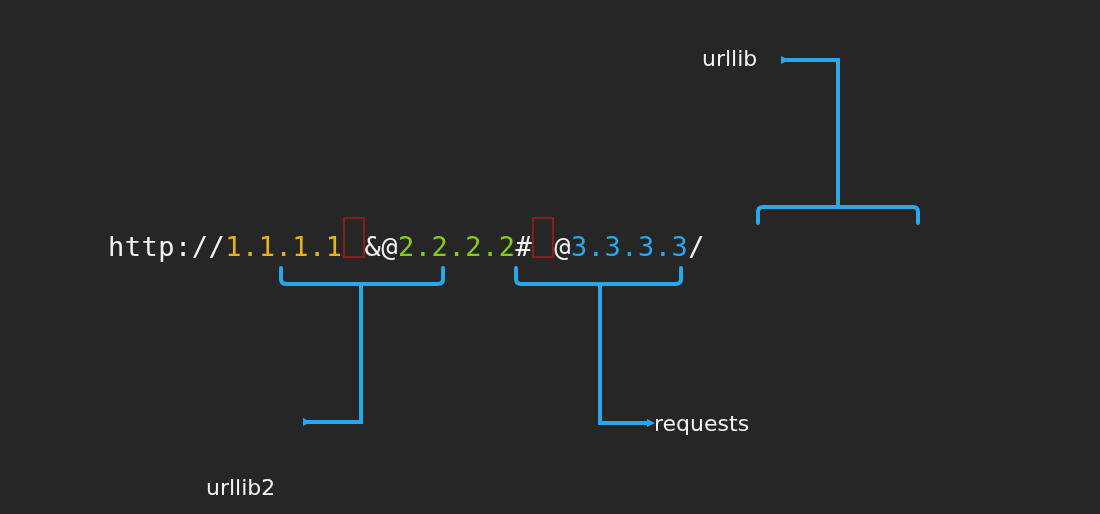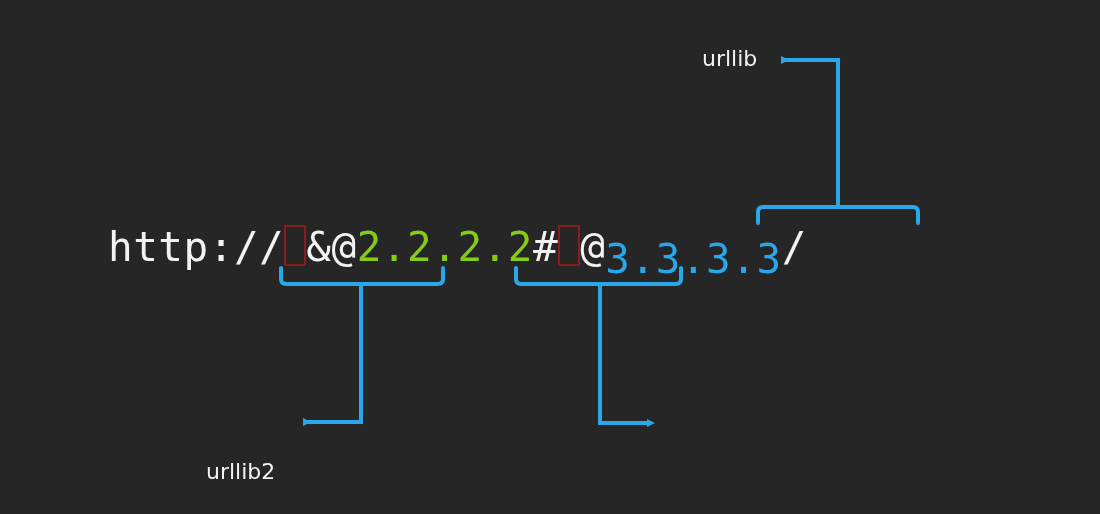--- a/index.html
+++ b/index.html
@@ -21,33 +21,33 @@
     background: #262626;
   }
 
   
   #url-line {
     position: absolute;
     left: 108px;
     top: 219px;
     height: 56px;
     display: flex;
-    align-items: center;
+    align-items: flex-start;
     font-family: "DejaVu Sans Mono", monospace;
-    font-size: 41px;
+    font-size: 27px;
     line-height: 56px;
     letter-spacing: 0.5px;
     white-space: pre;
     z-index: 3;
   }
   .seg { white-space: pre; }
   .seg-plain  { color: #f2f2f2; }
   .seg-host1  { color: #e8b21e; }
   .seg-host2  { color: #84cc16; }
-  .seg-host3  { color: #29a7e8; margin-top: 24px; }
+  .seg-host3  { color: #29a7e8; }
 
   
   .redbox {
     display: inline-block;
     width: 22px;
     height: 41px;
     box-sizing: border-box;
     border: 2px solid #8c1b1b;
     vertical-align: middle;
     position: relative;
@@ -71,21 +71,21 @@
     color: #f2f2f2;
     font-family: "DejaVu Sans", sans-serif;
     font-size: 22px;
     line-height: 32px;
     white-space: pre;
     z-index: 4;
   }
   #label-urllib   { left: 702px; top: 43px; }
   #label-left     { left: 206px; top: 392px; }
   #label-requests { left: 654px; top: 408px; }
-  .label-line { display: block; }
+  .label-line { display: block; margin-top: 16px; }
 </style>
 </head>
 <body>
 
 <div id="stage">
 
   <svg id="connectors" viewBox="0 0 1100 514">
     <defs>
       <marker id="arrow-left" markerWidth="10" markerHeight="10" refX="9" refY="5" orient="auto-start-reverse" markerUnits="userSpaceOnUse">
         <path d="M9,1 L9,9 L1,5 Z" fill="#29a7e8"></path>
@@ -109,31 +109,33 @@
 
     <g>
       <path d="M516,268 L516,279 Q516,284 521,284 L676,284 Q681,284 681,279 L681,268" fill="none" stroke="#29a7e8" stroke-width="4" stroke-linecap="round"></path>
       <path d="M600,284 L600,423 L632,423" fill="none" stroke="#29a7e8" stroke-width="4" stroke-linecap="round"></path>
       <path d="M628,423 L647,423" fill="none" stroke="#29a7e8" stroke-width="4" marker-end="url(#arrow-right)"></path>
     </g>
   </svg>
 
   <div id="url-line">
     <span class="seg seg-plain">http://</span>
+    <span class="seg seg-host1">1.1.1.1</span>
     <span class="redbox"></span>
     <span class="seg seg-plain">&amp;@</span>
     <span class="seg seg-host2">2.2.2.2</span>
     <span class="seg seg-plain">#</span>
     <span class="redbox"></span>
     <span class="seg seg-plain">@</span>
     <span class="seg seg-host3">3.3.3.3</span>
     <span class="seg seg-plain">/</span>
   </div>
 
   <div class="label" id="label-urllib">urllib</div>
 
   <div class="label" id="label-left">
     <span class="label-line">urllib2</span>
     
   </div>
 
+  <div class="label" id="label-requests">requests</div>
 
 </div>
 
 </body></html>

